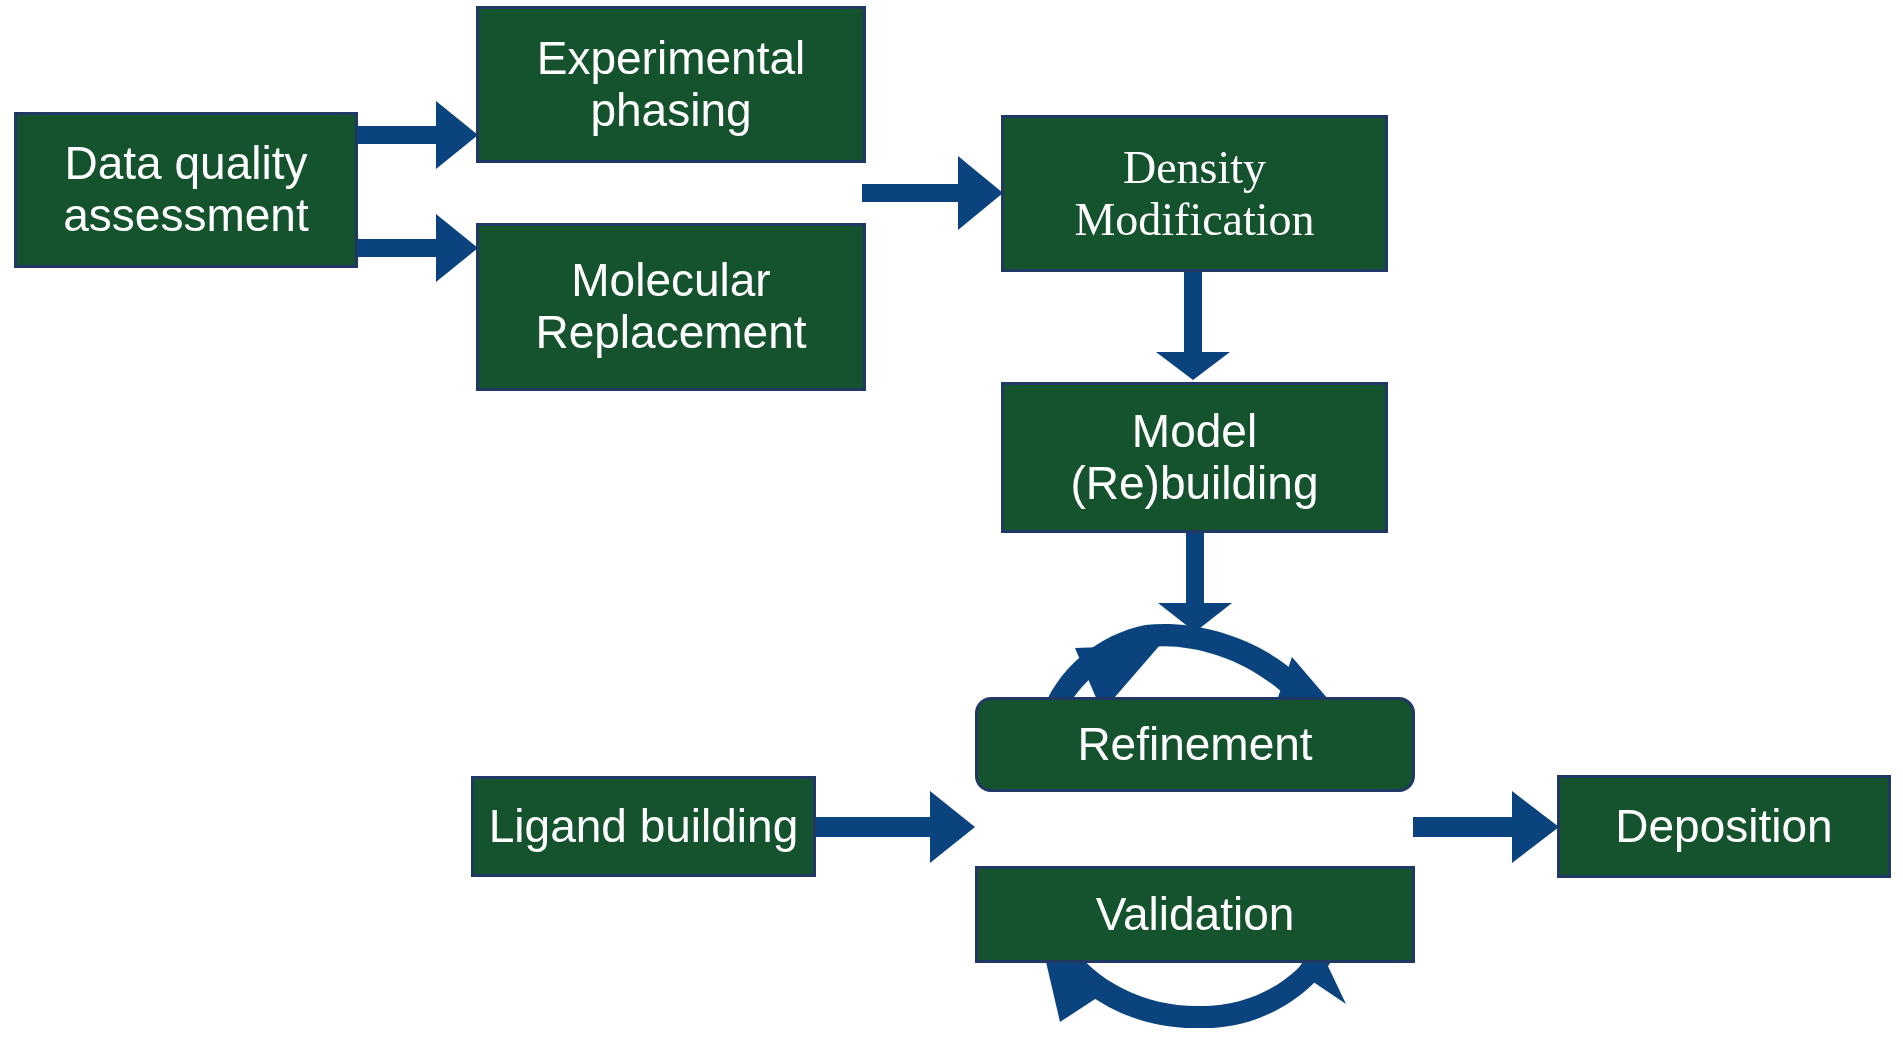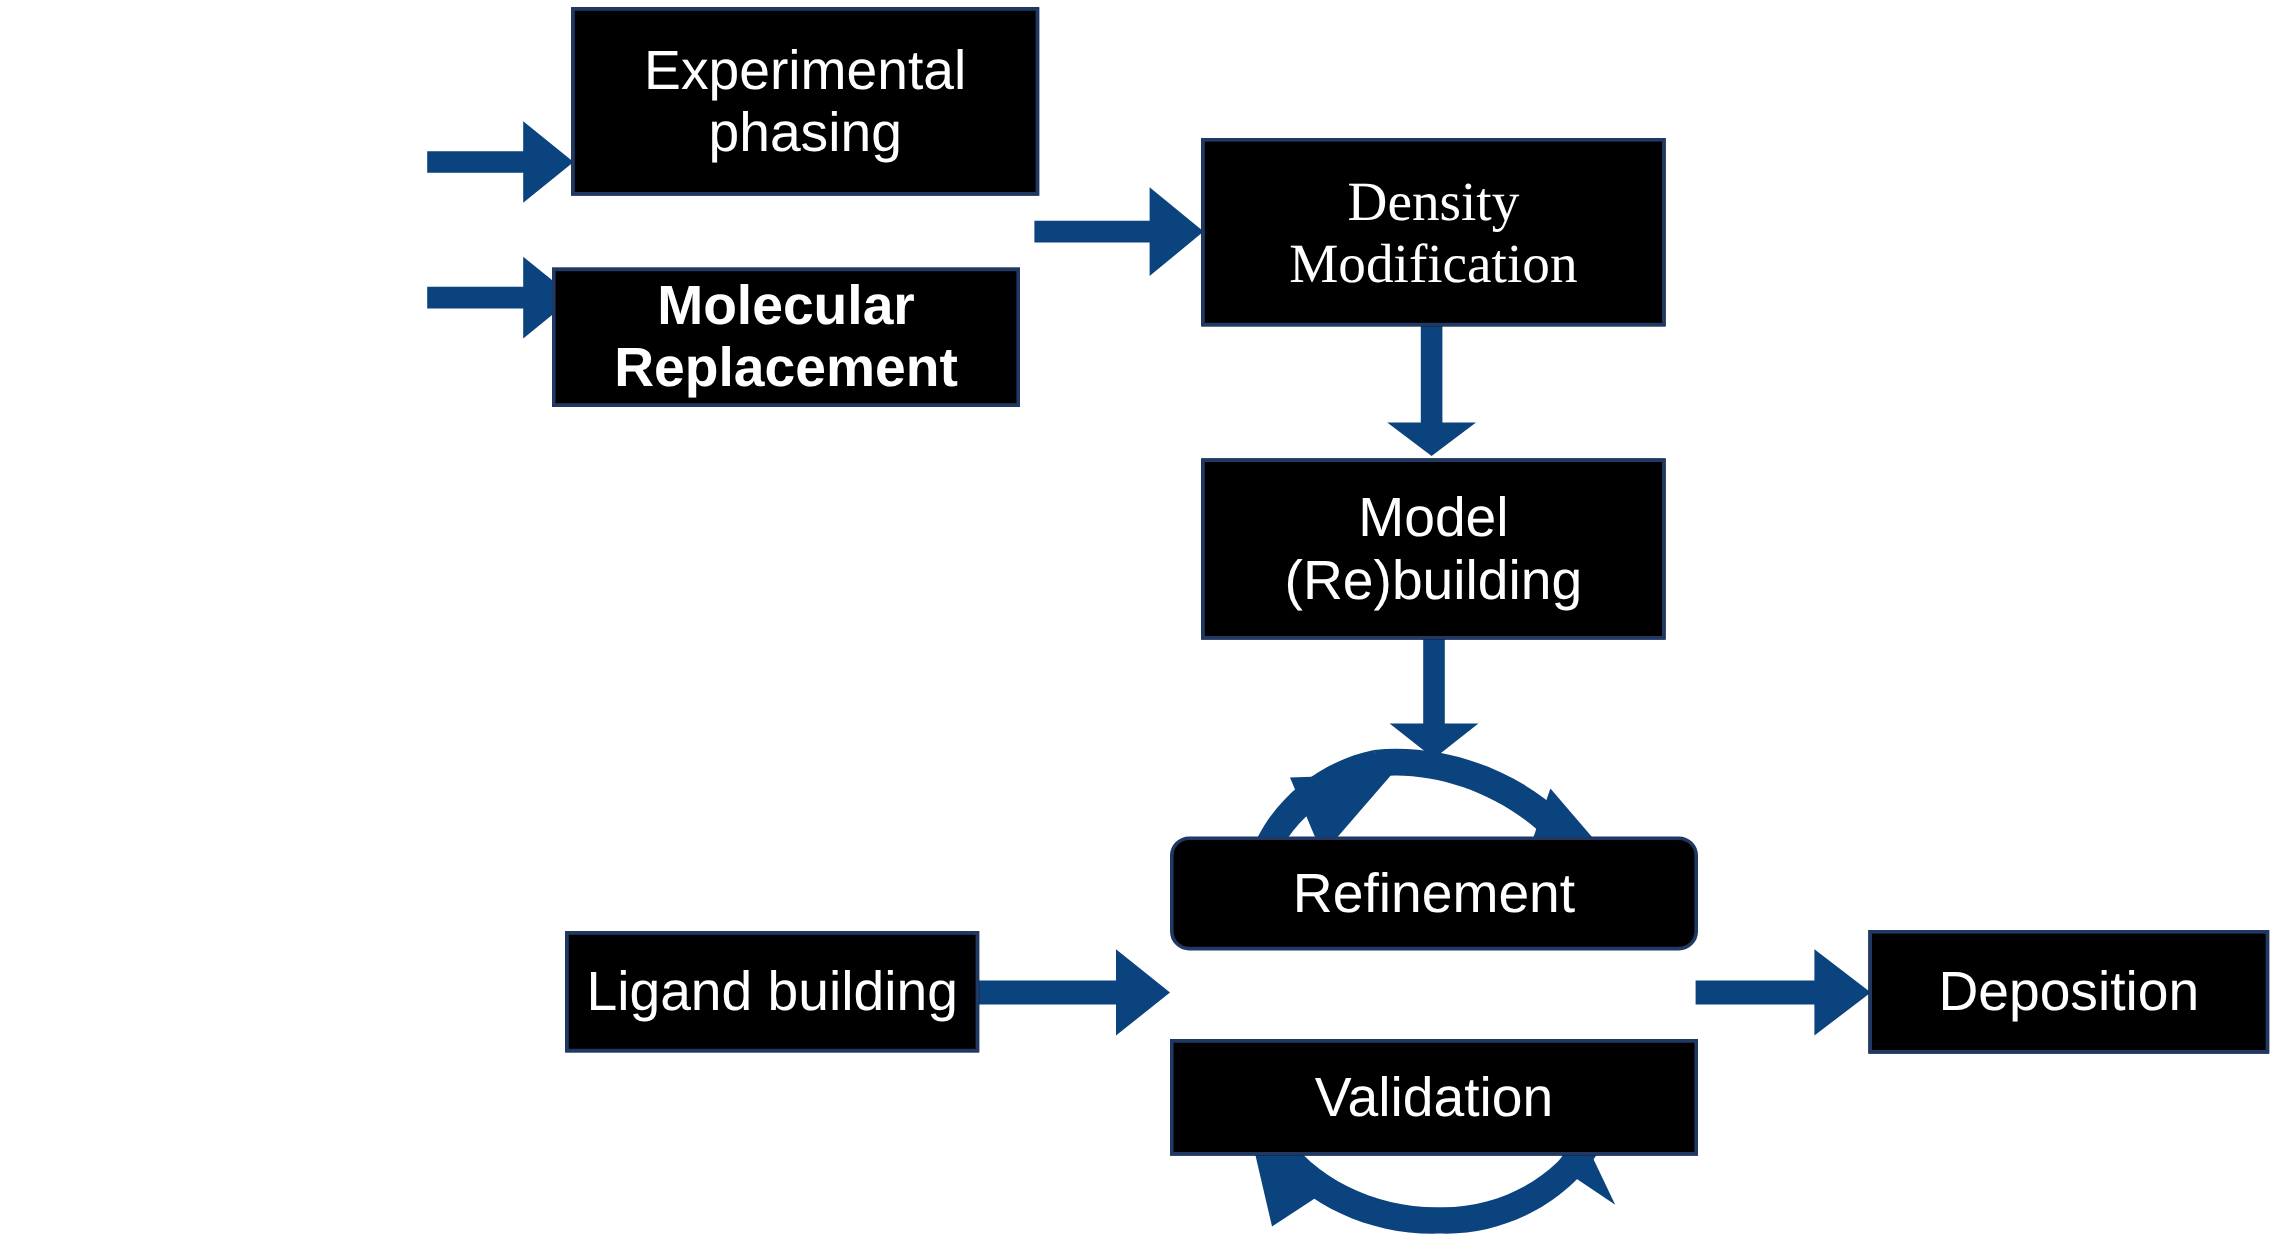--- a/index.html
+++ b/index.html
@@ -2,40 +2,40 @@
 <html><head>
 <meta charset="utf-8">
 <style>
   html,body{margin:0;padding:0;background:#ffffff;}
   body{width:1903px;height:1043px;position:relative;overflow:hidden;
        font-family:"Liberation Sans","DejaVu Sans",sans-serif;}
   #canvas{position:absolute;left:0;top:0;width:1903px;height:1043px;}
 
   .node{
     position:absolute;
-    background:#000000;
+    background:#14532d;
     border:3px solid #1F3864;
     box-sizing:border-box;
     color:#ffffff;
     display:flex;
     align-items:center;
     justify-content:center;
     text-align:center;
     line-height:1.12;
     font-size:46px;
     font-weight:400;
     white-space:pre-line;
     letter-spacing:0px;
     z-index:5;
   }
 
   
   #box-data-quality       { left:14px;   top:112px; width:344px; height:156px; }
   #box-experimental       { left:476px;  top:6px;   width:390px; height:157px; }
-  #box-molecular          { left:460px;  top:223px; width:390px; height:116px;font-weight:bold; }
+  #box-molecular          { left:476px;  top:223px; width:390px; height:168px; }
   #box-density            { left:1001px; top:115px; width:387px; height:157px;font-family:Liberation Serif, serif; }
   #box-model-rebuilding   { left:1001px; top:382px; width:387px; height:151px; }
   #box-ligand-fitting     { left:471px;  top:776px; width:345px; height:101px; }
   #box-refinement         { left:975px;  top:697px; width:440px; height:95px;border-radius:16px;  }
   #box-validation         { left:975px;  top:866px; width:440px; height:97px;  }
   #box-deposition         { left:1557px; top:775px; width:334px; height:103px; }
 
   svg.layer{position:absolute;left:0;top:0;width:1903px;height:1043px;
             pointer-events:none;}
   svg.arrows-under{z-index:1;}
@@ -69,20 +69,22 @@
       <polygon points="1297,971 1316,941 1346,1004"></polygon>
 
       <path d="M 1200 1028
                C 1140 1030, 1080 1002, 1050 952
                L 1068 940
                C 1095 983, 1148 1007, 1200 1006 Z"></path>
       <polygon points="1040,936 1115,986 1060,1022"></polygon>
     </g>
   </svg>
 
+  <div class="node" id="box-data-quality">Data quality
+assessment</div>
 
   <div class="node" id="box-experimental">Experimental
 phasing</div>
 
   <div class="node" id="box-molecular">Molecular
 Replacement</div>
 
   <div class="node" id="box-density">Density
 Modification</div>
 

